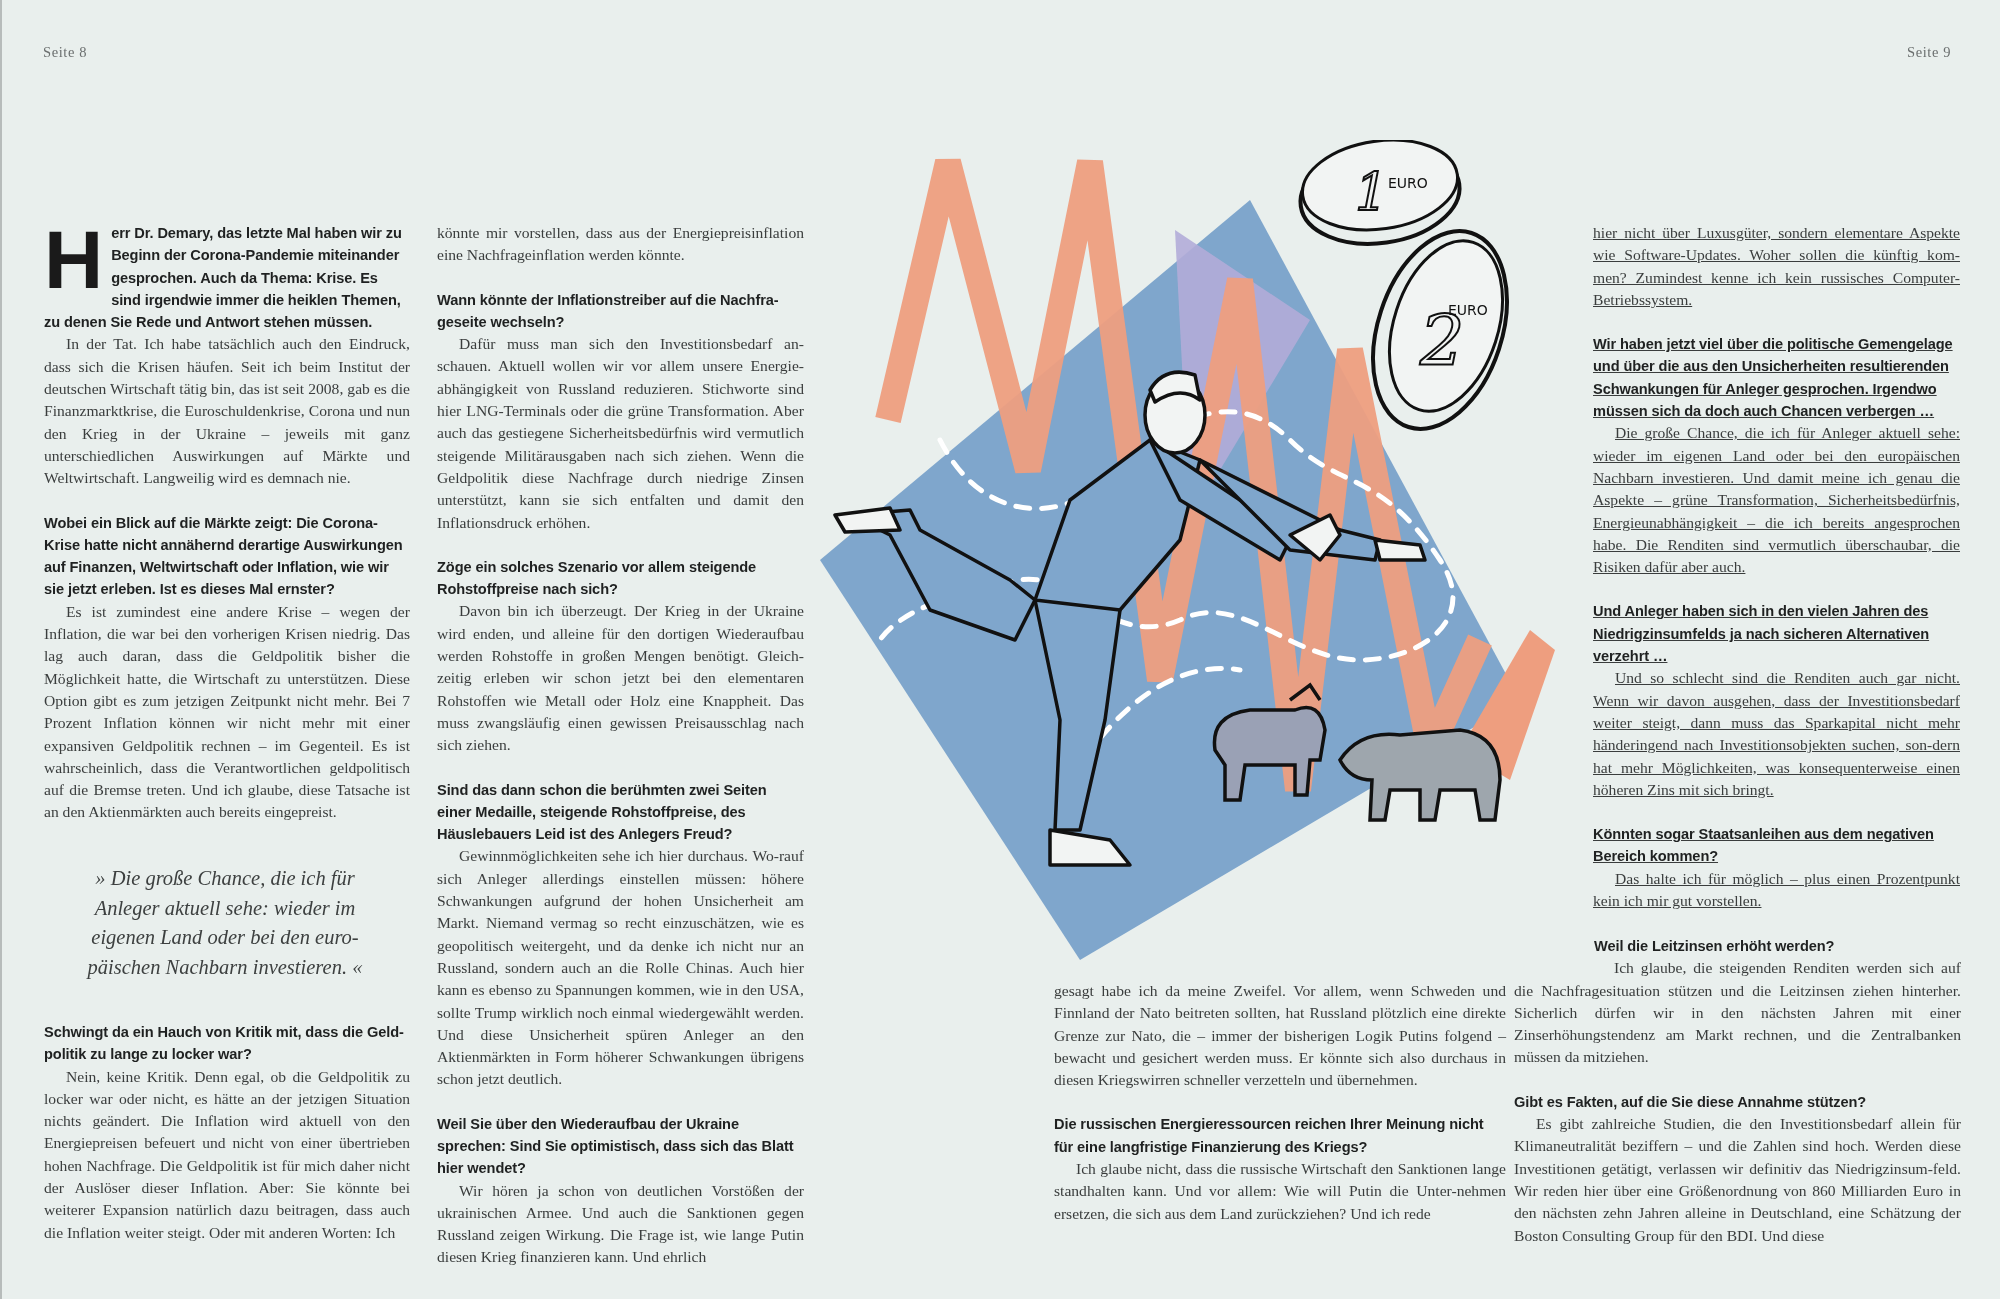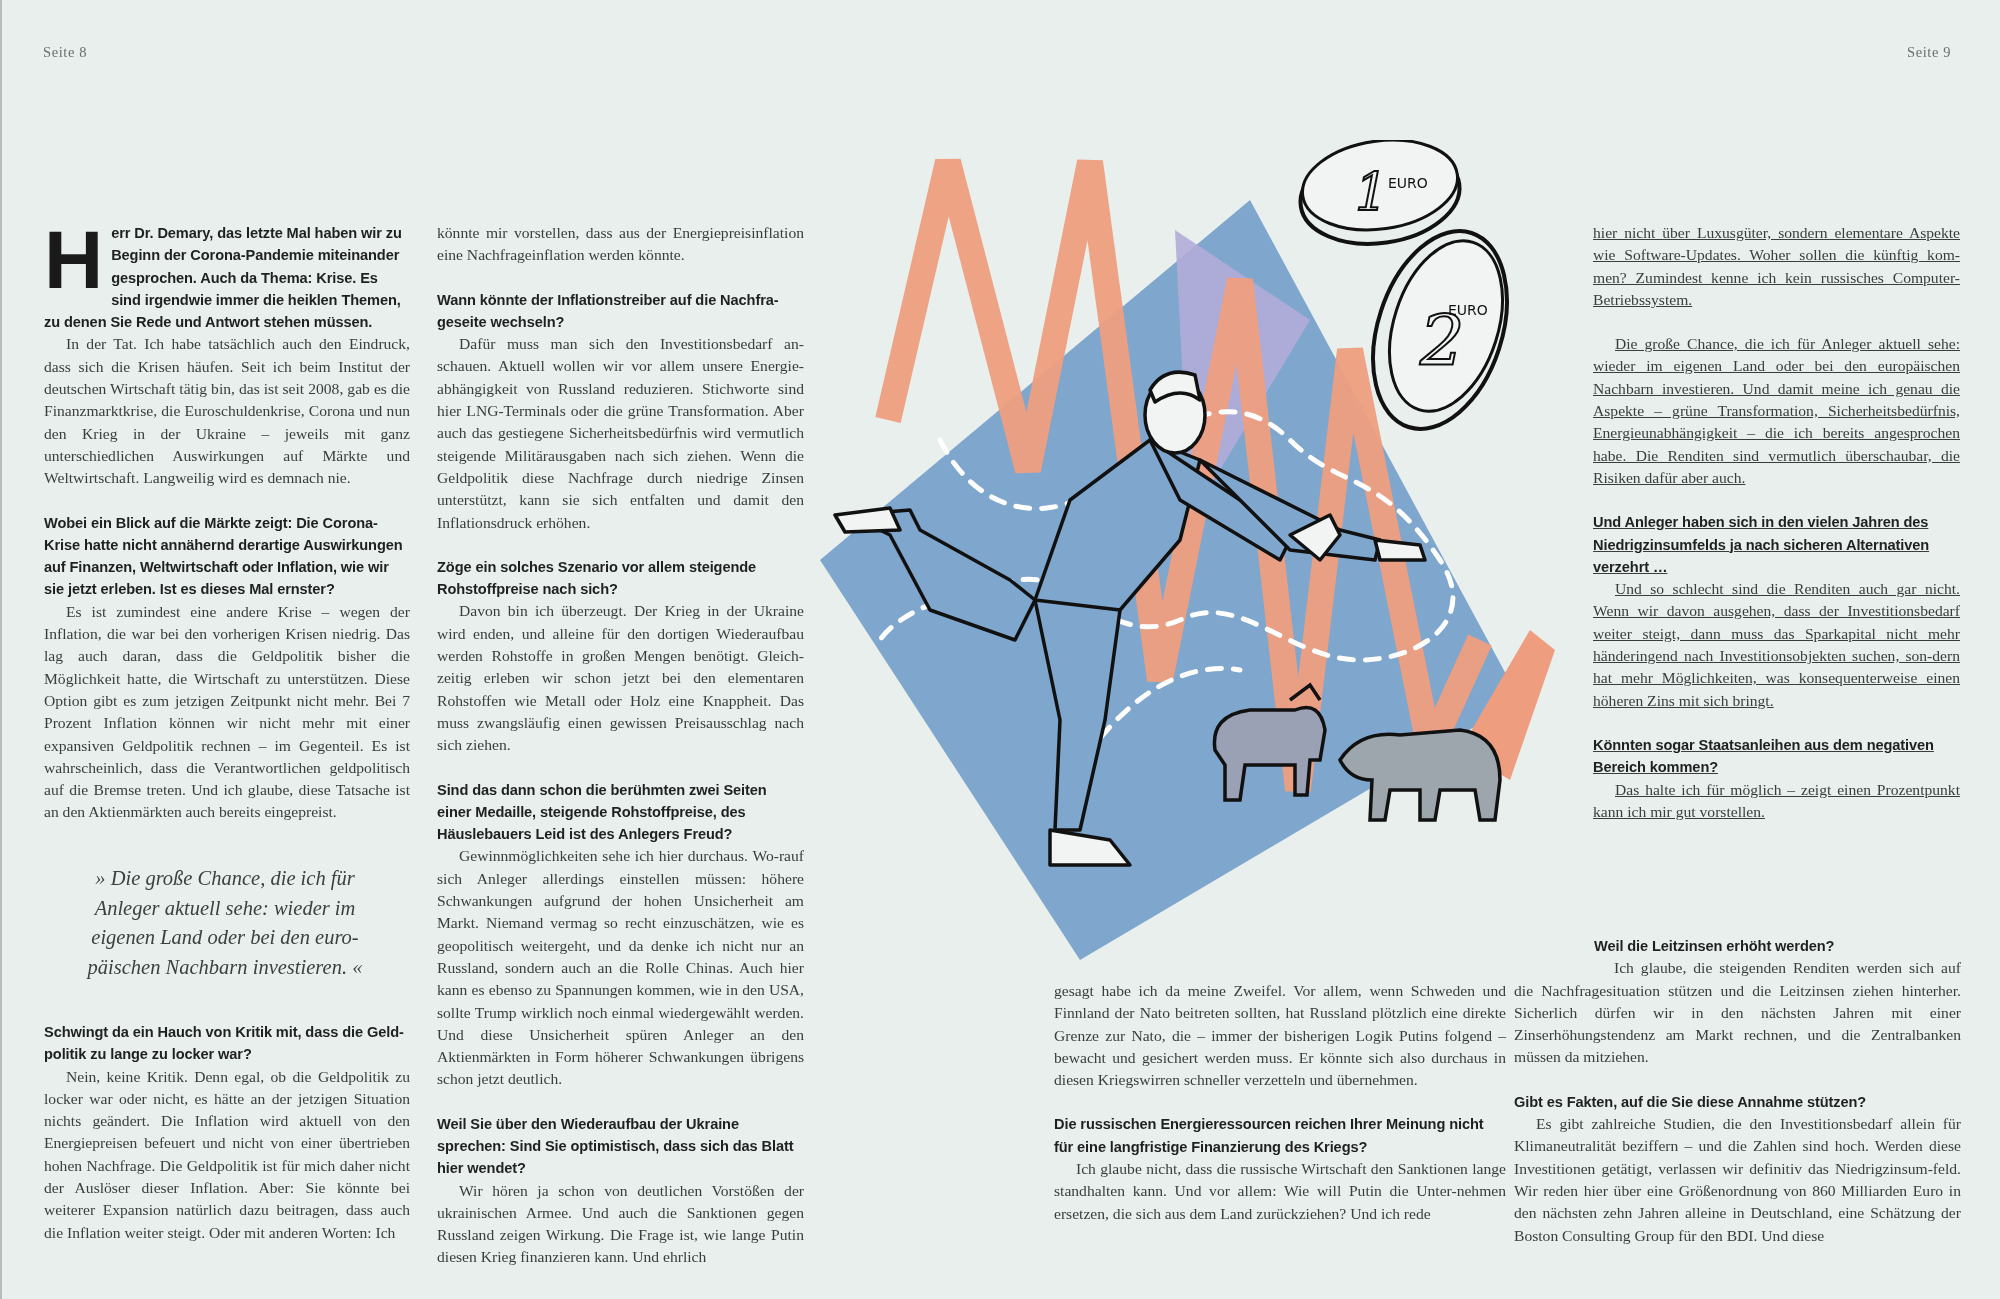--- a/index.html
+++ b/index.html
@@ -120,27 +120,28 @@
 <div class="col" style="left:1045px;top:980px;width:452px;margin-left:9px;">
   <p>gesagt habe ich da meine Zweifel. Vor allem, wenn Schweden und Finnland der Nato beitreten sollten, hat Russland plötzlich eine direkte Grenze zur Nato, die – immer der bisherigen Logik Putins folgend – bewacht und gesichert werden muss. Er könnte sich also durchaus in diesen Kriegswirren schneller verzetteln und übernehmen.</p>
   <div class="gap"></div>
   <p class="q">Die russischen Energieressourcen reichen Ihrer Meinung nicht für eine langfristige Finanzierung des Kriegs?</p>
   <p class="a">Ich glaube nicht, dass die russische Wirtschaft den Sanktionen lange standhalten kann. Und vor allem: Wie will Putin die Unter-nehmen ersetzen, die sich aus dem Land zurückziehen? Und ich rede</p>
 </div>
 
 <div class="col" style="left:1593px;top:222px;width:367px;text-decoration:underline;">
   <p>hier nicht über Luxusgüter, sondern elementare Aspekte wie Software-Updates. Woher sollen die künftig kom-men? Zumindest kenne ich kein russisches Computer-Betriebssystem.</p>
   <div class="gap"></div>
+  <p class="q">Wir haben jetzt viel über die politische Gemengelage und über die aus den Unsicherheiten resultierenden Schwankungen für Anleger gesprochen. Irgendwo müssen sich da doch auch Chancen verbergen …</p>
   <p class="a">Die große Chance, die ich für Anleger aktuell sehe: wieder im eigenen Land oder bei den europäischen Nachbarn investieren. Und damit meine ich genau die Aspekte – grüne Transformation, Sicherheitsbedürfnis, Energieunabhängigkeit – die ich bereits angesprochen habe. Die Renditen sind vermutlich überschaubar, die Risiken dafür aber auch.</p>
   <div class="gap"></div>
   <p class="q">Und Anleger haben sich in den vielen Jahren des Niedrigzinsumfelds ja nach sicheren Alternativen verzehrt …</p>
   <p class="a">Und so schlecht sind die Renditen auch gar nicht. Wenn wir davon ausgehen, dass der Investitionsbedarf weiter steigt, dann muss das Sparkapital nicht mehr händeringend nach Investitionsobjekten suchen, son-dern hat mehr Möglichkeiten, was konsequenterweise einen höheren Zins mit sich bringt.</p>
   <div class="gap"></div>
   <p class="q">Könnten sogar Staatsanleihen aus dem negativen Bereich kommen?</p>
-  <p class="a">Das halte ich für möglich – zeigt einen Prozentpunkt kann ich mir gut vorstellen.</p>
+  <p class="a">Das halte ich für möglich – plus einen Prozentpunkt kein ich mir gut vorstellen.</p>
 </div>
 
 <div class="col" style="left:1514px;top:935px;width:447px;">
   <p class="q" style="padding-left:80px;">Weil die Leitzinsen erhöht werden?</p>
   <p class="a" style="text-indent:100px;">Ich glaube, die steigenden Renditen werden sich auf die Nachfragesituation stützen und die Leitzinsen ziehen hinterher. Sicherlich dürfen wir in den nächsten Jahren mit einer Zinserhöhungstendenz am Markt rechnen, und die Zentralbanken müssen da mitziehen.</p>
   <div class="gap"></div>
   <p class="q">Gibt es Fakten, auf die Sie diese Annahme stützen?</p>
   <p class="a">Es gibt zahlreiche Studien, die den Investitionsbedarf allein für Klimaneutralität beziffern – und die Zahlen sind hoch. Werden diese Investitionen getätigt, verlassen wir definitiv das Niedrigzinsum-feld. Wir reden hier über eine Größenordnung von 860 Milliarden Euro in den nächsten zehn Jahren alleine in Deutschland, eine Schätzung der Boston Consulting Group für den BDI. Und diese</p>
 </div>
 

